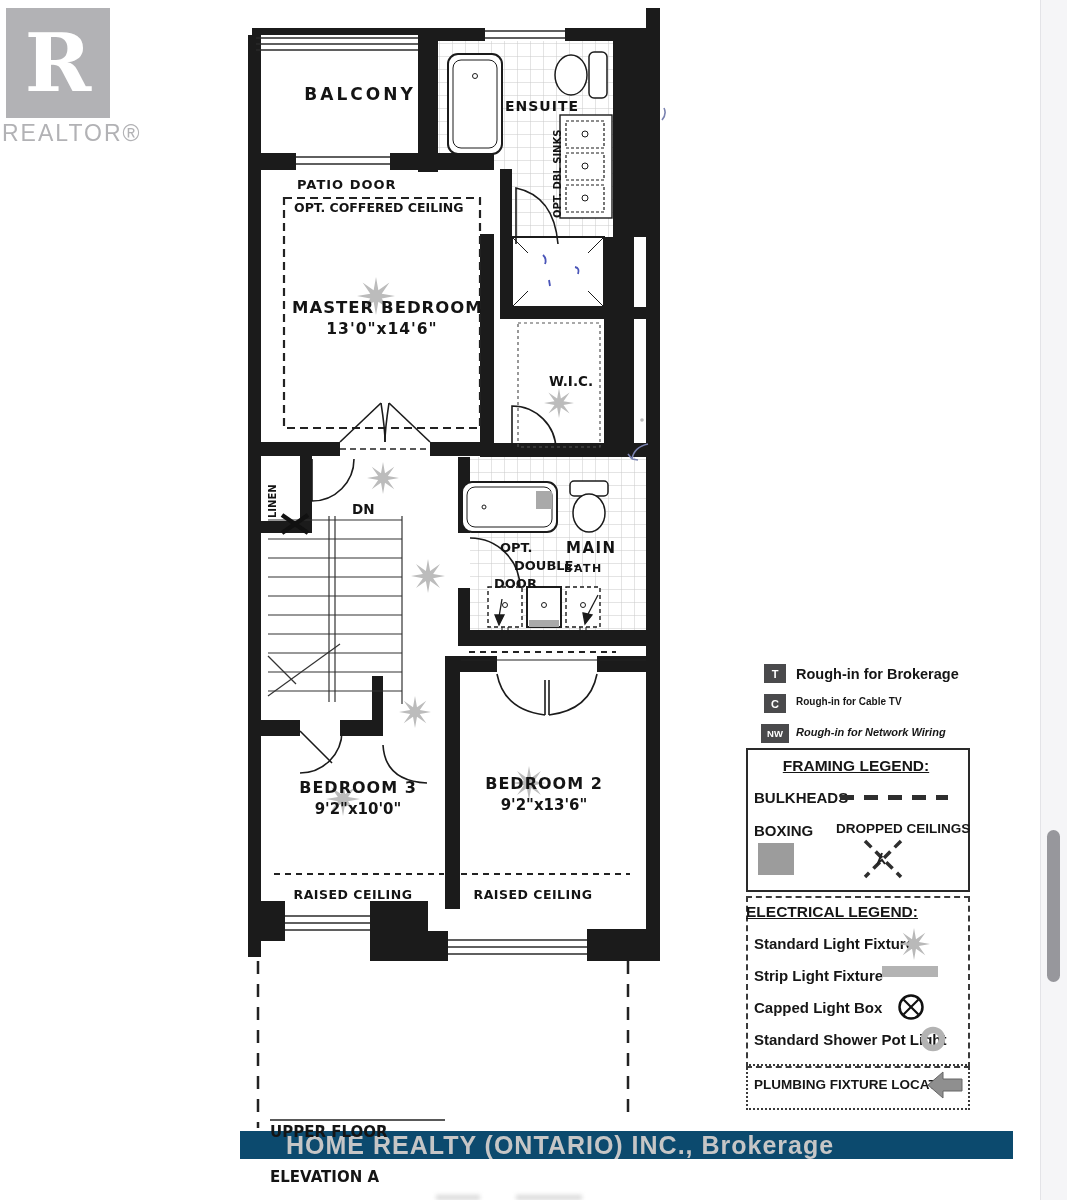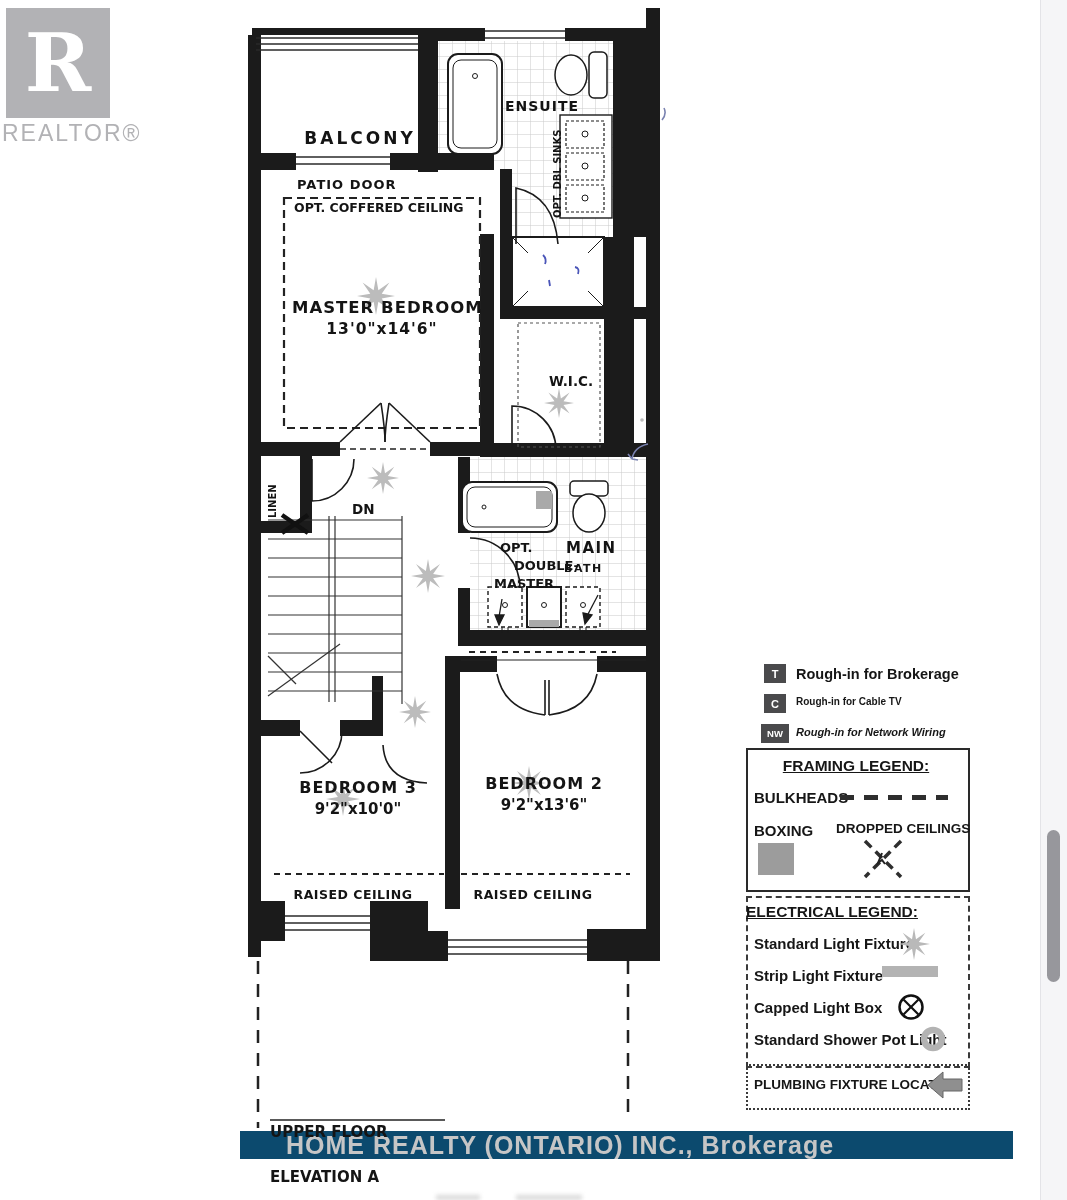--- a/index.html
+++ b/index.html
@@ -243,33 +243,33 @@
       <use href="#star" x="268" y="762" width="34" height="34"></use>
     </g>
 
     <g stroke="#7a82b0" stroke-width="1.6" fill="none">
       <path d="M420,104 q3,6 -2,12"></path>
       <path d="M404,440 q-14,3 -16,15 m0,0 l-4,-5 m4,5 l6,1"></path>
       <circle cx="398" cy="416" r="1" stroke="#bbb"></circle>
     </g>
   </svg>
 
-  <div class="ptext ctr plan-layer" style="left:296px;top:84px;width:128px;font-size:17px;letter-spacing:3px;margin-top:44px;">BALCONY</div>
+  <div class="ptext ctr plan-layer" style="left:296px;top:84px;width:128px;font-size:17px;letter-spacing:3px;">BALCONY</div>
   <div class="ptext plan-layer" style="left:505px;top:98px;font-size:14px;letter-spacing:1px;">ENSUITE</div>
   <div class="ptext plan-layer" style="left:297px;top:177px;font-size:13px;letter-spacing:1px;">PATIO DOOR</div>
   <div class="ptext plan-layer" style="left:294px;top:200px;font-size:12.5px;">OPT. COFFERED CEILING</div>
   <div class="ptext ctr plan-layer" style="left:292px;top:298px;width:180px;font-size:16.5px;letter-spacing:1px;">MASTER BEDROOM</div>
   <div class="ptext ctr plan-layer" style="left:292px;top:320px;width:180px;font-size:15.5px;letter-spacing:1px;">13'0"x14'6"</div>
   <div class="ptext vtext plan-layer" style="left:552px;top:116px;height:102px;font-size:10px;">OPT. DBL SINKS</div>
   <div class="ptext ctr plan-layer" style="left:536px;top:373px;width:70px;font-size:13.5px;">W.I.C.</div>
   <div class="ptext vtext plan-layer" style="left:267px;top:460px;height:58px;font-size:10px;">LINEN</div>
   <div class="ptext plan-layer" style="left:352px;top:501px;font-size:13.5px;">DN</div>
   <div class="ptext plan-layer" style="left:500px;top:540px;font-size:13px;">OPT.</div>
   <div class="ptext plan-layer" style="left:514px;top:558px;font-size:13px;">DOUBLE-</div>
-  <div class="ptext plan-layer" style="left:494px;top:576px;font-size:13px;">MASTER</div>
+  <div class="ptext plan-layer" style="left:494px;top:576px;font-size:13px;">DOOR</div>
   <div class="ptext plan-layer" style="left:566px;top:539px;font-size:15px;letter-spacing:1.5px;">MAIN</div>
   <div class="ptext plan-layer" style="left:564px;top:562px;font-size:11px;letter-spacing:1.5px;">BATH</div>
   <div class="ptext ctr plan-layer" style="left:272px;top:778px;width:172px;font-size:16px;letter-spacing:1px;">BEDROOM 3</div>
   <div class="ptext ctr plan-layer" style="left:272px;top:800px;width:172px;font-size:15px;">9'2"x10'0"</div>
   <div class="ptext ctr plan-layer" style="left:452px;top:774px;width:184px;font-size:16px;letter-spacing:1px;">BEDROOM 2</div>
   <div class="ptext ctr plan-layer" style="left:452px;top:796px;width:184px;font-size:15px;">9'2"x13'6"</div>
   <div class="ptext ctr plan-layer" style="left:286px;top:887px;width:134px;font-size:12.5px;letter-spacing:0.5px;">RAISED CEILING</div>
   <div class="ptext ctr plan-layer" style="left:466px;top:887px;width:134px;font-size:12.5px;letter-spacing:0.5px;">RAISED CEILING</div>
   <div class="ptext plan-layer" style="left:270px;top:1123px;font-size:15px;font-weight:700;z-index:3;">UPPER FLOOR</div>
   <div class="ptext plan-layer" style="left:270px;top:1143px;font-size:15px;font-weight:700;z-index:3;margin-top:25px;">ELEVATION A</div>

